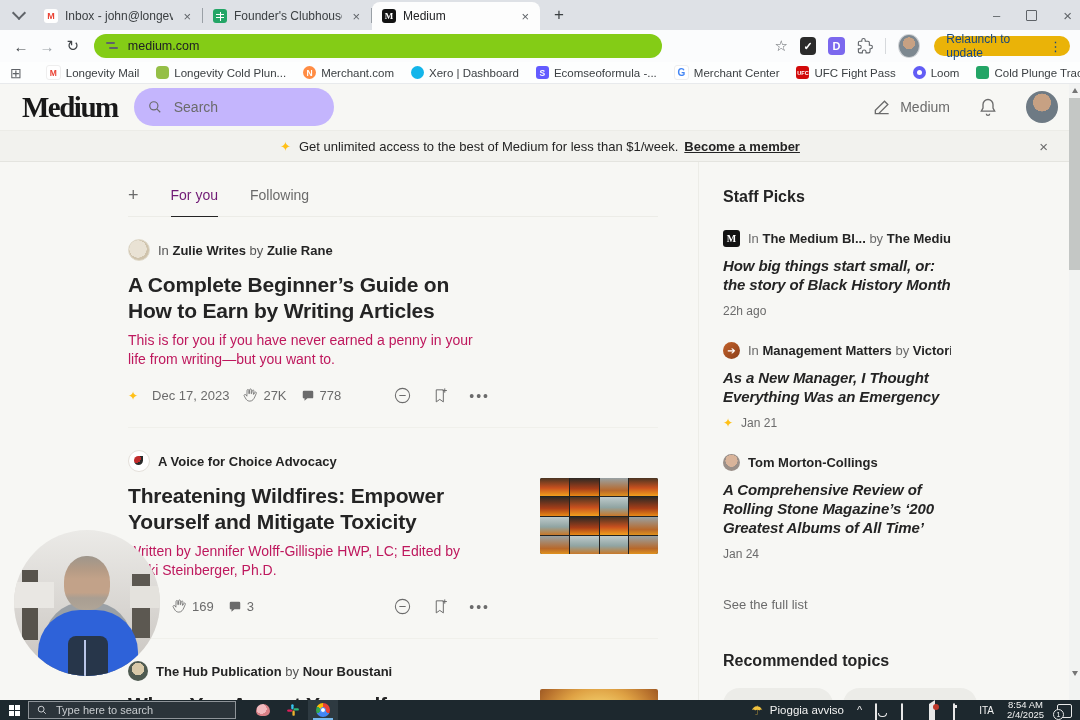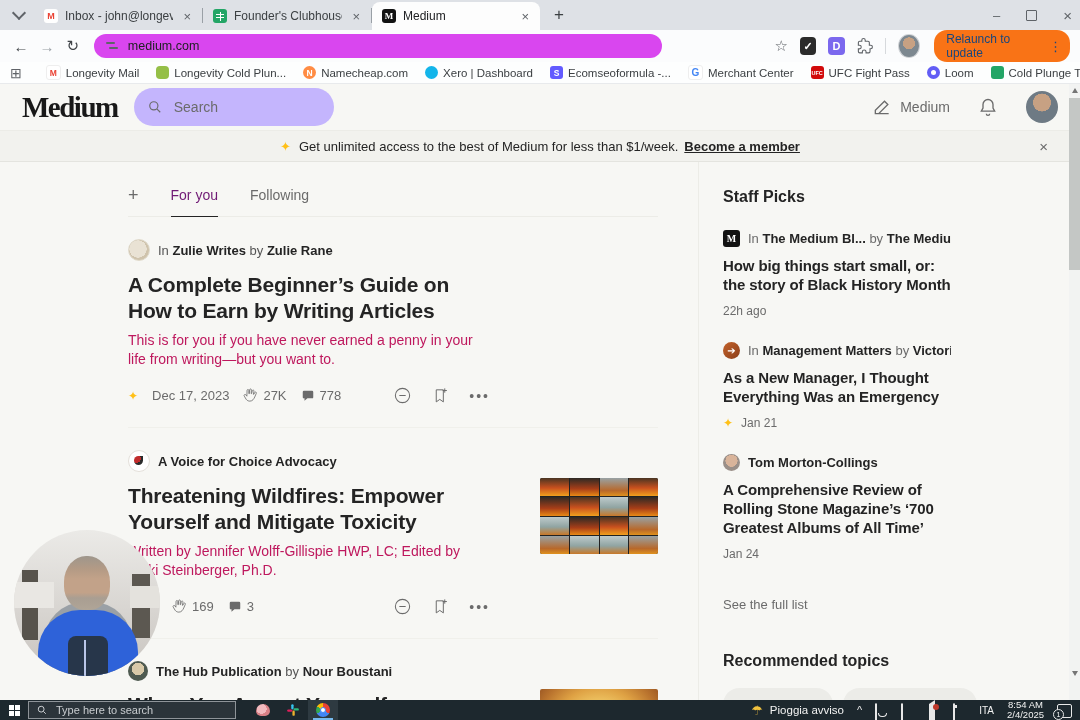--- a/index.html
+++ b/index.html
@@ -23,34 +23,34 @@
   .newtab{width:26px;height:26px;margin:0 0 2px 6px;display:flex;align-items:center;justify-content:center;color:#3C4043;font-size:17px;}
   .wincontrols{position:absolute;right:8px;top:0;height:30px;display:flex;align-items:center;gap:26px;color:#5F6368;}
   .wc-min{font-size:13px;}
   .wc-max{width:9px;height:9px;border:1.4px solid #5F6368;border-radius:1px;display:block;}
   .wc-close{font-size:15px;}
 
   
   .toolbar{position:absolute;top:30px;left:0;width:1080px;height:32px;background:#FBFCFD;display:flex;align-items:center;padding:0 10px;box-sizing:border-box;gap:4px;}
   .navbtn{width:24px;height:24px;display:flex;align-items:center;justify-content:center;font-size:15px;color:#414549;border-radius:50%;}
   .navbtn.dim{color:#9AA0A6;}
-  .omnibox{margin-left:6px;width:620px;height:24px;background:#d946ef;border-radius:13px;display:flex;align-items:center;padding:0 12px;gap:9px;box-sizing:border-box;}
+  .omnibox{margin-left:6px;width:620px;height:24px;background:#84cc16;border-radius:13px;display:flex;align-items:center;padding:0 12px;gap:9px;box-sizing:border-box;}
   .omni-icon{width:13px;height:13px;position:relative;}
   .omni-icon span{position:absolute;left:0;width:13px;height:2px;background:#5F6368;border-radius:2px;}
   .omni-icon span:nth-child(1){top:2px;width:9px;}
   .omni-icon span:nth-child(2){top:7px;left:3px;width:9px;}
   .omni-url{font-size:12.5px;color:#202124;}
   .tb-star{margin-left:108px;font-size:15px;color:#5F6368;}
   .ext{width:18px;height:18px;border-radius:4px;display:flex;align-items:center;justify-content:center;font-size:11px;font-weight:bold;color:#fff;margin-left:8px;}
   .ext.check{background:#2B2B2B;}
   .ext.dext{background:#7B68EE;}
   .puzzle{margin-left:8px;width:18px;height:18px;color:#5F6368;}
   .tbdiv{width:1px;height:16px;background:#D6D9DC;margin:0 8px;}
   .tb-avatar{width:22px;height:22px;border-radius:50%;background:radial-gradient(circle at 50% 38%,#C7A183 0 35%,#7D8890 36% 100%);border:1px solid #D0D3D6;}
-  .relaunch{margin-left:10px;height:32px;background:#f97316;border-radius:13px;display:flex;align-items:center;padding:0 4px 0 12px;font-size:12px;color:#19477E;gap:6px;}
+  .relaunch{margin-left:10px;height:20px;background:#eab308;border-radius:13px;display:flex;align-items:center;padding:0 4px 0 12px;font-size:12px;color:#19477E;gap:6px;}
   .relaunch .kebab{color:#19477E;font-size:13px;padding:0 4px;}
 
   
   .bookbar{position:absolute;top:62px;left:0;width:1080px;height:22px;background:#FDFEFE;display:flex;align-items:center;padding:0 10px;box-sizing:border-box;border-bottom:1px solid #E8EAEC;}
   .apps-grid{font-size:14px;color:#5F6368;margin-right:8px;}
   .bbdiv{width:1px;height:13px;background:#D6D9DC;margin:0 8px;}
   .bm{display:flex;align-items:center;gap:5px;font-size:11.5px;color:#3C4043;margin-right:17px;white-space:nowrap;}
   .bm .bi{width:13px;height:13px;border-radius:3px;display:flex;align-items:center;justify-content:center;font-size:8.5px;font-weight:bold;color:#fff;flex:0 0 auto;}
   .bi.gm{background:#fff;color:#EA4335;border:0.5px solid #eee;}
   .bi.shop{background:#95BF47;border-radius:4px;}
@@ -121,21 +121,21 @@
   
   .sp-heading{font-size:16px;font-weight:bold;color:#242424;}
   .sp-item{margin-top:24px;width:228px;}
   .sp-byline{display:flex;align-items:center;gap:8px;font-size:13px;color:#242424;}
   .sp-byline .gray{color:#6B6B6B;}
   .sp-byline .nowrap{white-space:nowrap;overflow:hidden;}
   .sp-logo{width:17px;height:17px;border-radius:3px;flex:0 0 auto;display:flex;align-items:center;justify-content:center;}
   .sp-logo.mblog{background:#121212;color:#fff;font-size:10px;font-weight:bold;font-family:"Liberation Serif",serif;}
   .sp-logo.mgmt{background:linear-gradient(135deg,#C4622A,#8A3E1A);color:#fff;font-size:10px;border-radius:50%;}
   .sp-logo.tomav{background:radial-gradient(circle at 50% 40%,#D9B49A 0 45%,#9A8F88 46% 100%);border-radius:50%;}
-  .sp-title{font-size:15px;line-height:19px;font-weight:bold;color:#242424;margin-top:9px;letter-spacing:-0.1px;}
+  .sp-title{font-size:15px;line-height:19px;font-weight:bold;color:#242424;margin-top:9px;letter-spacing:-0.1px;font-style:italic;}
   .sp-time{font-size:12px;color:#6B6B6B;margin-top:10px;display:flex;align-items:center;gap:8px;}
   .see-list{font-size:13px;color:#6B6B6B;margin-top:36px;}
   .topics-heading{font-size:16px;font-weight:bold;color:#242424;margin-top:40px;}
   .pills{margin-top:18px;width:270px;display:flex;flex-wrap:wrap;gap:10px;}
   .pill{background:#ECECE8;border-radius:18px;padding:9px 16px;font-size:13px;color:#242424;white-space:nowrap;}
 
   
   .scrollbar{position:absolute;right:0;top:0;width:11px;height:616px;background:#F2F3F2;}
   .sb-up{position:absolute;top:4px;left:2.5px;width:0;height:0;border-left:3px solid transparent;border-right:3px solid transparent;border-bottom:5px solid #757575;}
   .sb-down{position:absolute;bottom:24px;left:2.5px;width:0;height:0;border-left:3px solid transparent;border-right:3px solid transparent;border-top:5px solid #757575;}
@@ -254,21 +254,21 @@
     <div class="bm">
         <span class="bi gm">M</span>
         <span>Longevity Mail</span>
       </div>
     <div class="bm">
         <span class="bi shop"></span>
         <span>Longevity Cold Plun...</span>
       </div>
     <div class="bm">
         <span class="bi nc">N</span>
-        <span>Namecheap.com</span>
+        <span>Merchant.com</span>
       </div>
     <div class="bm">
         <span class="bi xero"></span>
         <span>Xero | Dashboard</span>
       </div>
     <div class="bm">
         <span class="bi ecom">S</span>
         <span>Ecomseoformula -...</span>
       </div>
     <div class="bm">
@@ -464,21 +464,21 @@
               <span class="meta-star">✦</span>
               <span>Jan 21</span>
             </div>
         </div>
 
         <div class="sp-item">
           <div class="sp-byline">
             <span class="sp-logo tomav"></span>
             <span class="nowrap"><b>Tom Morton-Collings</b></span>
           </div>
-          <div class="sp-title">A Comprehensive Review of Rolling Stone Magazine’s ‘700 Greatest Albums of All Time’</div>
+          <div class="sp-title">A Comprehensive Review of Rolling Stone Magazine’s ‘200 Greatest Albums of All Time’</div>
           <div class="sp-time">Jan 24</div>
         </div>
 
         <div class="see-list">See the full list</div>
 
         <div class="topics-heading">Recommended topics</div>
         <div class="pills">
           <span class="pill">Programming</span>
           <span class="pill">Self Improvement</span>
 

